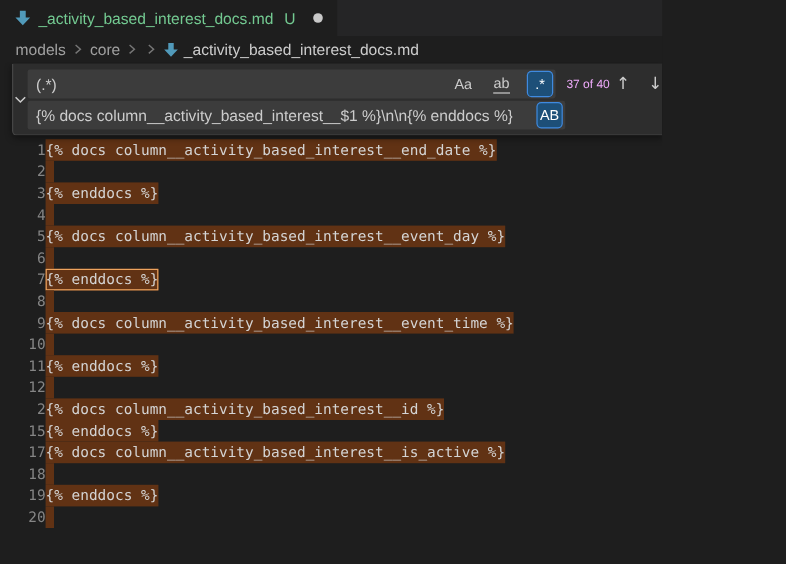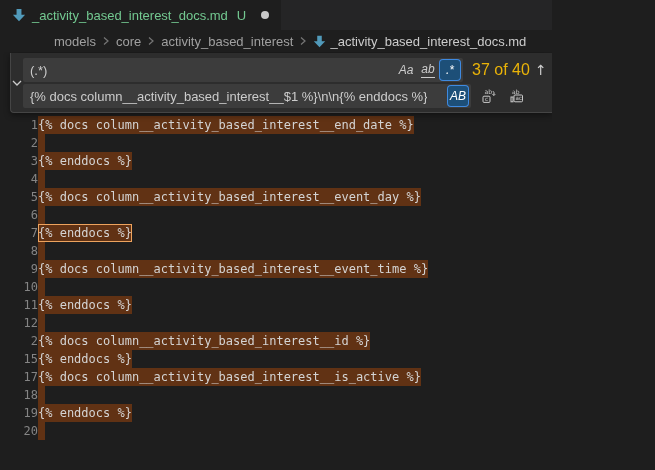--- a/index.html
+++ b/index.html
@@ -15,21 +15,21 @@
 
   
   .tabbar{height:30px;background:var(--strip);display:flex;align-items:stretch;}
   .tab{background:var(--bg);display:flex;align-items:center;padding:0 12px;gap:6px;}
   .tab-name{font-size:13px;color:var(--untracked-green);}
   .tab-git{font-size:13px;color:var(--untracked-green);margin-left:3px;}
   .dirty-dot{width:8px;height:8px;border-radius:50%;background:#c9c9c9;margin-left:9px;}
 
   
   .breadcrumbs{height:22px;background:var(--bg);display:flex;align-items:center;
-    padding-left:13px;gap:4px;font-size:13px;color:var(--muted);margin-left:41px;}
+    padding-left:13px;gap:4px;font-size:13px;color:var(--muted);}
   .crumb-file{color:#cccccc;}
   .crumb-sep{display:flex;align-items:center;margin:0 1px;}
 
   
   .editor{position:relative;height:418px;overflow:hidden;}
   .code-lines{padding-top:64px;font-family:"DejaVu Sans Mono",monospace;
     font-size:12px;line-height:18px;}
   .code-line{display:flex;height:18px;white-space:pre;}
   .ln{width:38px;text-align:right;color:var(--lnum);flex:none;}
   .lc{flex:1;}
@@ -39,33 +39,33 @@
 
   
   .find-widget{position:absolute;top:1px;left:10px;right:0;height:60px;
     background:var(--widget);border:1px solid #454545;border-top:none;
     border-right:none;border-radius:0 0 0 4px;
     box-shadow:0 2px 6px rgba(0,0,0,.45);display:flex;z-index:5;}
   .toggle-replace{width:22px;display:flex;align-items:center;justify-content:center;
     color:#cccccc;cursor:pointer;}
   .fw-rows{flex:1;padding:5px 4px 5px 0;}
   .fw-row{display:flex;align-items:center;height:24px;}
-  .fw-row + .fw-row{margin-top:2px;}
+  .fw-row + .fw-row{margin-top:2px;justify-content:space-between;}
   .fw-input{position:relative;background:var(--inputbg);height:24px;display:flex;
     align-items:center;padding-left:7px;font-size:13px;color:#cccccc;border-radius:2px;}
   .fw-input .itext{white-space:pre;overflow:hidden;}
   .find-input{width:440px;}
   .replace-input{width:448px;}
-  .opts{position:absolute;right:3px;top:2px;display:flex;gap:2px;font-style:italic;}
+  .opts{position:absolute;right:3px;top:2px;display:flex;gap:12px;}
   .opt{width:20px;height:20px;display:flex;align-items:center;justify-content:center;
     font-size:12px;color:#cccccc;border-radius:3px;cursor:pointer;}
   .opt.ww .u{border-bottom:1px solid #cccccc;padding-bottom:1px;}
   .opt.active{background:var(--toggle-active-bg);
     box-shadow:0 0 0 1px var(--toggle-active-border);color:#ffffff;}
-  .count{margin-left:9px;font-size:16px;color:#eab308;white-space:nowrap;}
+  .count{margin-left:9px;font-size:10px;color:#f0abfc;white-space:nowrap;}
   .fw-nav{margin-left:auto;display:flex;gap:5px;padding-right:3px;}
   .icon-btn{width:22px;height:22px;display:flex;align-items:center;justify-content:center;
     color:#cccccc;font-size:14px;border-radius:4px;cursor:pointer;background:none;
     border:none;font-family:"DejaVu Sans",sans-serif;}
   .rep-btns{display:flex;gap:6px;margin-left:7px;}
   svg{display:block;}
 </style>
 </head>
 <body>
 
@@ -90,21 +90,20 @@
       <svg width="10" height="10" viewBox="0 0 10 10">
           <path d="M3 1.5 L7 5 L3 8.5" fill="none" stroke="#767676" stroke-width="1.2"></path>
         </svg>
     </span>
     <span>core</span>
     <span class="crumb-sep">
       <svg width="10" height="10" viewBox="0 0 10 10">
           <path d="M3 1.5 L7 5 L3 8.5" fill="none" stroke="#767676" stroke-width="1.2"></path>
         </svg>
     </span>
-    <span>activity_based_interest</span>
     <span class="crumb-sep">
       <svg width="10" height="10" viewBox="0 0 10 10">
           <path d="M3 1.5 L7 5 L3 8.5" fill="none" stroke="#767676" stroke-width="1.2"></path>
         </svg>
     </span>
     <span>
       <svg width="13" height="13" viewBox="0 0 16 16">
         <path d="M5.2 1h5.6v6.6H15L8 15 1 7.6h4.2z" fill="#519aba"></path>
       </svg>
     </span>

